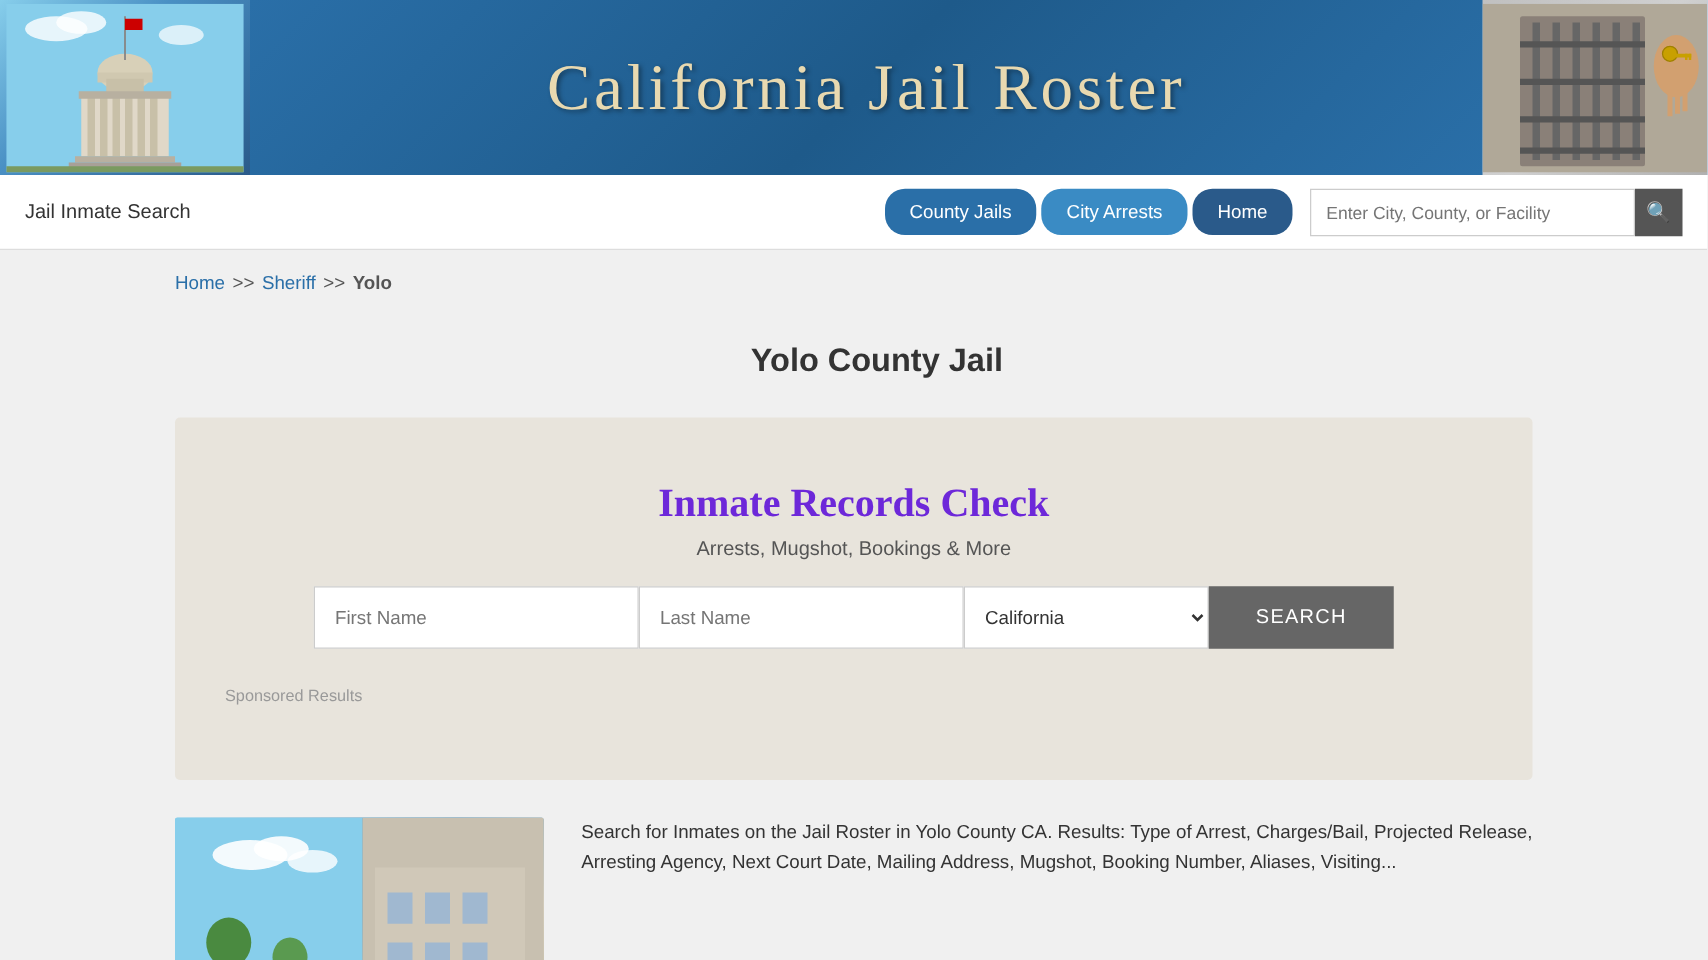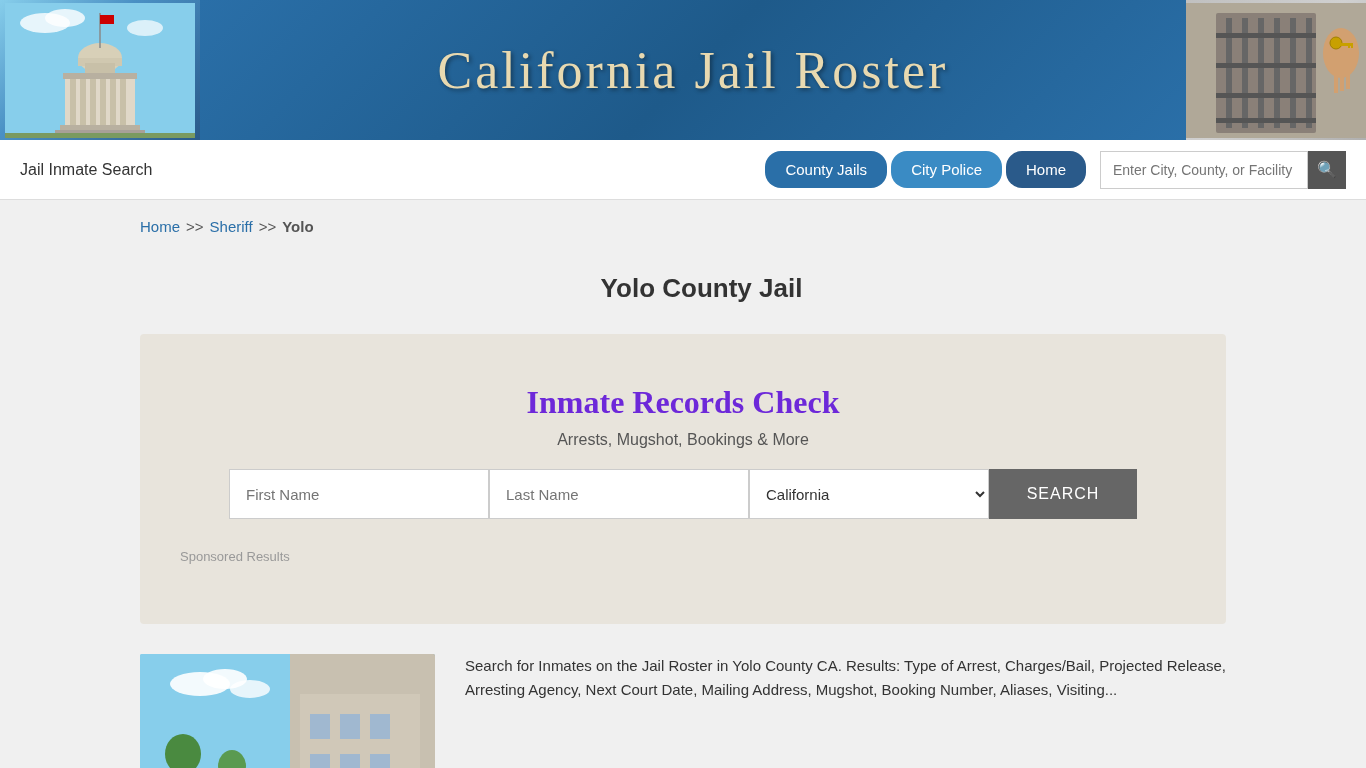--- a/index.html
+++ b/index.html
@@ -95,21 +95,21 @@
     }
     .search-container {
       display: flex;
       align-items: center;
       margin-left: 10px;
     }
     .search-input {
       border: 1px solid #ccc;
       padding: 8px 12px;
       font-size: 14px;
-      width: 208px;
+      width: 260px;
       height: 38px;
       outline: none;
     }
     .search-btn {
       background: #555;
       border: none;
       width: 38px;
       height: 38px;
       cursor: pointer;
       display: flex;
@@ -188,21 +188,21 @@
       padding: 14px 16px;
       font-size: 15px;
       border: 1px solid #ccc;
       background: white;
       color: #999;
       height: 50px;
     }
     .search-field-first { width: 260px; }
     .search-field-last { width: 260px; }
     .state-select {
-      width: 240px;
+      width: 196px;
       height: 50px;
       padding: 0 12px;
       font-size: 15px;
       border: 1px solid #ccc;
       background: white;
       color: #333;
       appearance: auto;
     }
     .search-submit {
       background: #666;
@@ -317,21 +317,21 @@
       <rect x="162" y="40" width="2" height="5" fill="#c8a000"></rect>
       <rect x="165" y="40" width="2" height="5" fill="#c8a000"></rect>
     </svg>
   </div>
 </header>
 
 <nav class="navbar">
   <span class="navbar-brand">Jail Inmate Search</span>
   <div class="navbar-right">
     <button class="nav-btn nav-btn-primary">County Jails</button>
-    <button class="nav-btn nav-btn-secondary">City Police</button>
+    <button class="nav-btn nav-btn-secondary">City Arrests</button>
     <button class="nav-btn nav-btn-home">Home</button>
     <div class="search-container">
       <input class="search-input" type="text" placeholder="Enter City, County, or Facility" style="">
       <button class="search-btn">
         <span>🔍</span>
       </button>
     </div>
   </div>
 </nav>
 

